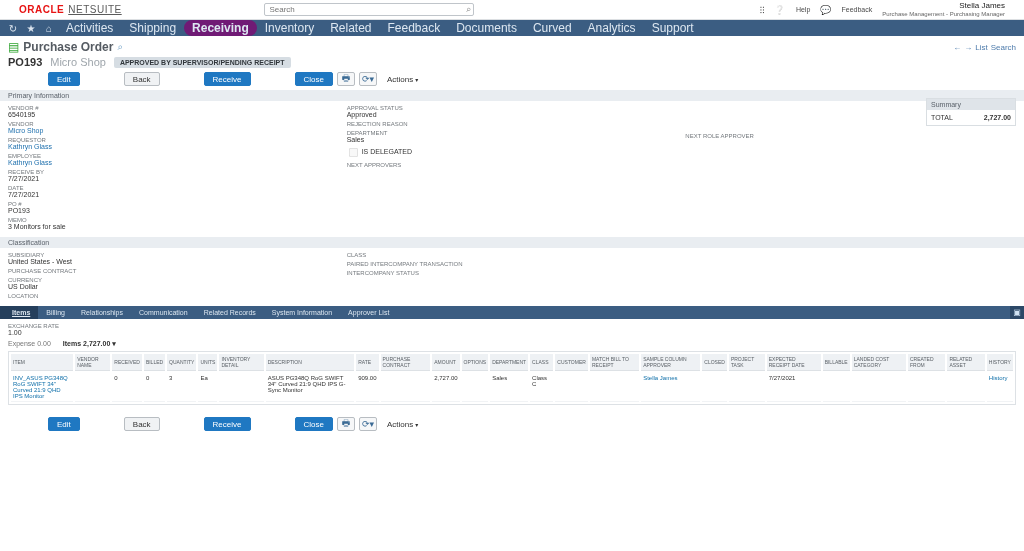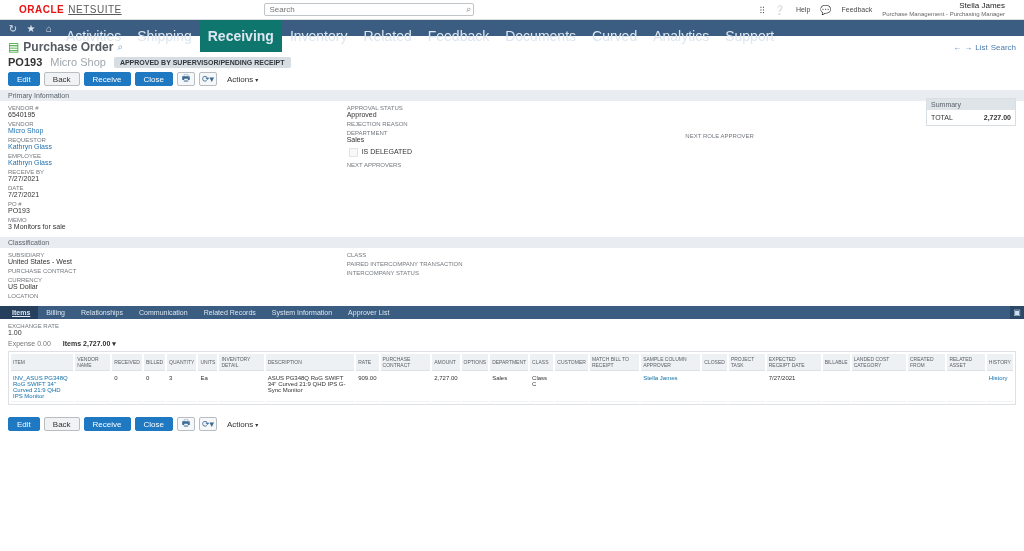--- a/index.html
+++ b/index.html
@@ -18,37 +18,37 @@
 
   .oracle-right { margin-left:auto; display:flex; align-items:center; gap:10px; font-size:7px; color:#4b4b4b; }
   .oracle-right .ico { font-size:9px; color:#4b4b4b; }
   .user-block { text-align:right; line-height:8px; }
   .user-block .name { font-size:8px; color:#222; }
   .user-block .role { font-size:6px; color:#666; }
 
   
   .nav { height: 16px; background:#3b5d82; display:flex; align-items:stretch; padding:0 4px; }
   .nav .nav-icon { width:18px; display:flex; align-items:center; justify-content:center; color:#dce5ef; font-size:10px; }
-  .nav .nav-item { padding:16px 8px; display:flex; align-items:center; color:#dde7f1; font-size:14px; cursor:pointer; }
-  .nav .nav-item.active { background:#0f766e; font-weight:bold; }
+  .nav .nav-item { padding:0 8px; display:flex; align-items:center; color:#dde7f1; font-size:12px; cursor:pointer; }
+  .nav .nav-item.active { background:#701a75; font-weight:bold;border-radius:8px; }
 
   
   .record-title-row { display:flex; align-items:center; gap:4px; padding:4px 8px 0 8px; }
   .doc-ico { color:#2fa32f; font-size:12px; }
   .record-type { font-size:12px; font-weight:bold; color:#555b62; }
   .looking-glass2 { color:#6c9ec5; font-size:10px; }
 
   .record-head2 { display:flex; align-items:center; gap:8px; padding:2px 8px 2px 8px; }
   .record-num { font-size:11px; font-weight:bold; color:#333; }
   .record-vendor { font-size:11px; color:#9fa6ac; }
   .status-badge { background:#d6dde3; border-radius:2px; padding:2px 6px; font-size:7px; font-weight:bold; color:#32373c; }
 
   
   .btn-row { display:flex; align-items:center; gap:4px; padding:2px 8px 4px 8px; }
-  .btn { height:14px; padding:0 8px; border:1px solid #b8bdc2; border-radius:2px; background:#f0f2f4; font-size:8px; color:#333; display:flex; align-items:center; cursor:pointer; }
+  .btn { height:14px; padding:0 8px; border:1px solid #b8bdc2; border-radius:2px; background:#f0f2f4; font-size:8px; color:#333; display:flex; align-items:center; cursor:pointer;margin-left:40px; }
   .btn.primary { background:#1f78c2; border-color:#1f78c2; color:#fff; }
   .btn-ico { width:18px; height:14px; border:1px solid #b8bdc2; border-radius:2px; background:#f6f7f8; display:flex; align-items:center; justify-content:center; font-size:9px; color:#3a6a94; cursor:pointer; }
   .actions-dd { height:14px; padding:0 6px; font-size:8px; color:#333; display:flex; align-items:center; cursor:pointer; }
   .actions-dd::after { content:"▾"; margin-left:2px; font-size:6px; }
 
   
   .right-tools { margin-left:auto; display:flex; align-items:center; gap:3px; font-size:8px; color:#4d7bab; }
   .right-tools span { cursor:pointer; }
 
   

